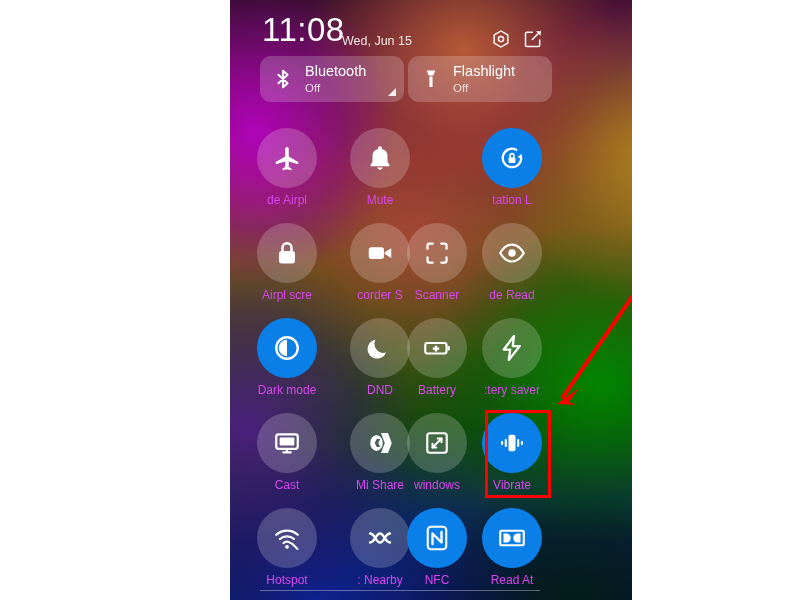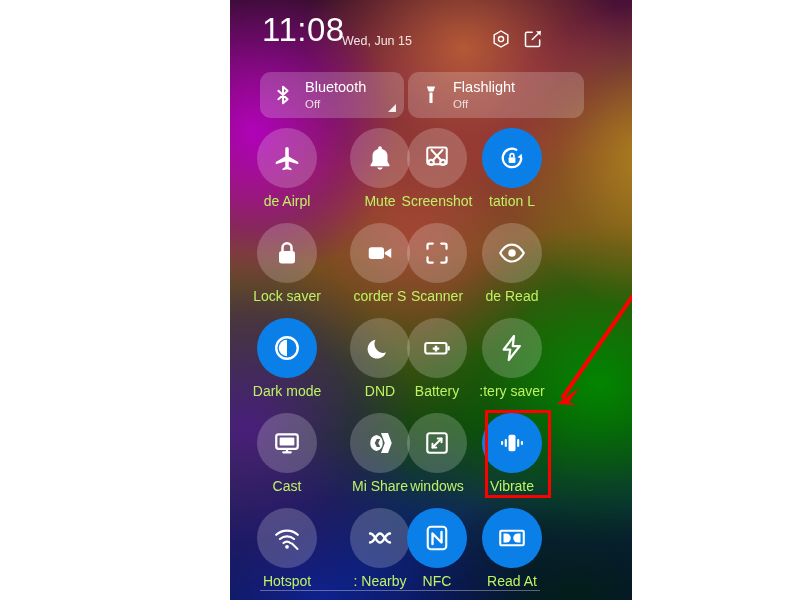--- a/index.html
+++ b/index.html
@@ -85,29 +85,29 @@
     width: 20px;
     height: 20px;
     cursor: pointer;
   }
   #settings-icon { left: 261px; }
   #edit-icon { left: 293px; }
 
   
   .big-tile {
     position: absolute;
-    top: 72px;
+    top: 56px;
     width: 144px;
     height: 46px;
     border-radius: 11px;
     background: rgba(255,255,255,0.20);
     overflow: hidden;
   }
   #tile-bluetooth { left: 30px; }
-  #tile-flashlight { left: 178px; padding-left: 32px; }
+  #tile-flashlight { left: 178px; }
   .big-tile .bt-icon {
     position: absolute;
     left: 12px;
     top: 11px;
     width: 22px;
     height: 24px;
   }
   .big-tile .bt-title {
     position: absolute;
     left: 45px;
@@ -170,22 +170,22 @@
   }
   .qs-circle.on {
     background: #0b7fe8;
   }
   .qs-label {
     position: absolute;
     left: -26px;
     top: 65px;
     width: 112px;
     text-align: center;
-    font-size: 14px;
-    color: #bef264;
+    font-size: 12px;
+    color: #d946ef;
     white-space: nowrap;
     overflow: hidden;
   }
   .qs-icon { width: 30px; height: 30px; display:block; }
 
   
   #bottom-divider {
     position: absolute;
     left: 30px;
     top: 590px;
@@ -274,31 +274,20 @@
           <div class="qs-tile qs-col-1">
             <div class="qs-circle">
               <svg class="qs-icon" viewBox="0 0 24 24">
                 <path d="M12 2.6 A1.5 1.5 0 0 0 10.5 4.1 V4.8 A6 6 0 0 0 6 10.6 V15 L4.4 17.6 A0.6 0.6 0 0 0 4.9 18.5 H19.1 A0.6 0.6 0 0 0 19.6 17.6 L18 15 V10.6 A6 6 0 0 0 13.5 4.8 V4.1 A1.5 1.5 0 0 0 12 2.6 Z" fill="#ffffff"></path>
                 <path d="M9.7 19.6 A2.4 2.4 0 0 0 14.3 19.6 Z" fill="#ffffff"></path>
               </svg>
             </div>
             <div class="qs-label">Mute</div>
           </div>
 
-          <div class="qs-tile qs-col-2">
-            <div class="qs-circle">
-              <svg class="qs-icon" viewBox="0 0 24 24">
-                <rect x="4.2" y="3.6" width="15.6" height="13.4" rx="1.6" fill="none" stroke="#ffffff" stroke-width="1.6"></rect>
-                <path d="M7.6 5.6 L15.6 14.2 M16.4 5.6 L8.4 14.2" fill="none" stroke="#ffffff" stroke-width="1.6" stroke-linecap="round"></path>
-                <circle cx="7.4" cy="15.4" r="2.1" fill="none" stroke="#ffffff" stroke-width="1.6"></circle>
-                <circle cx="16.6" cy="15.4" r="2.1" fill="none" stroke="#ffffff" stroke-width="1.6"></circle>
-              </svg>
-            </div>
-            <div class="qs-label">Screenshot</div>
-          </div>
 
           <div class="qs-tile qs-col-3">
             <div class="qs-circle on">
               <svg class="qs-icon" viewBox="0 0 24 24">
                 <path d="M19.4 12 A7.4 7.4 0 1 1 15.4 5.4" fill="none" stroke="#ffffff" stroke-width="1.8" stroke-linecap="round"></path>
                 <path d="M19.8 8.6 L20 12.6 L16.4 11.4 Z" fill="#ffffff"></path>
                 <rect x="9.3" y="11.3" width="5.4" height="4.6" rx="0.8" fill="#ffffff"></rect>
                 <path d="M10.5 11.3 V10 A1.5 1.5 0 0 1 13.5 10 V11.3" fill="none" stroke="#ffffff" stroke-width="1.3"></path>
               </svg>
             </div>
@@ -307,21 +296,21 @@
         </div>
 
         <div class="qs-row">
           <div class="qs-tile qs-col-0">
             <div class="qs-circle">
               <svg class="qs-icon" viewBox="0 0 24 24">
                 <rect x="5.6" y="10.4" width="12.8" height="10" rx="2.2" fill="#ffffff"></rect>
                 <path d="M8.4 10.4 V7.8 A3.6 3.6 0 0 1 15.6 7.8 V10.4" fill="none" stroke="#ffffff" stroke-width="2"></path>
               </svg>
             </div>
-            <div class="qs-label">Lock saver</div>
+            <div class="qs-label">Airpl scre</div>
           </div>
 
           <div class="qs-tile qs-col-1">
             <div class="qs-circle">
               <svg class="qs-icon" viewBox="0 0 24 24">
                 <rect x="3" y="7.4" width="12.2" height="9.4" rx="2.2" fill="#ffffff"></rect>
                 <path d="M15.8 11.4 L21 8.2 V16 L15.8 12.8 Z" fill="#ffffff"></path>
               </svg>
             </div>
             <div class="qs-label">corder      S</div>

